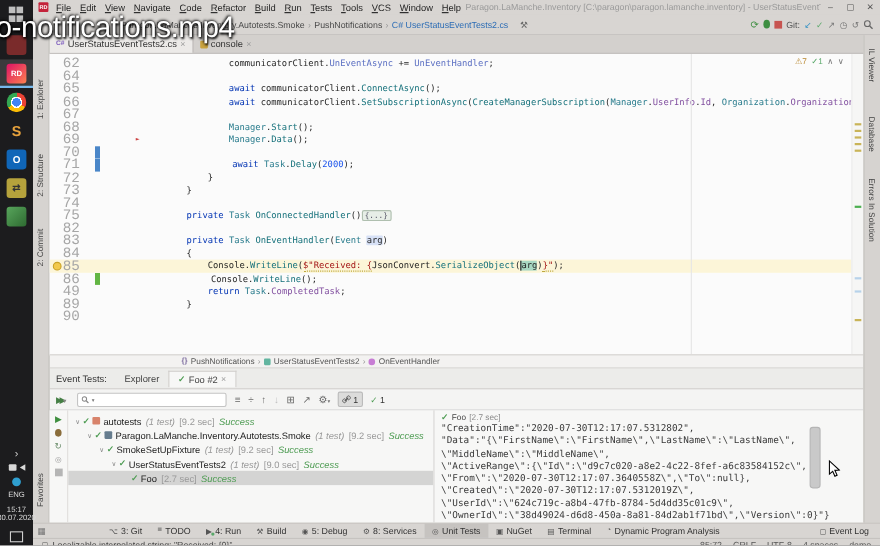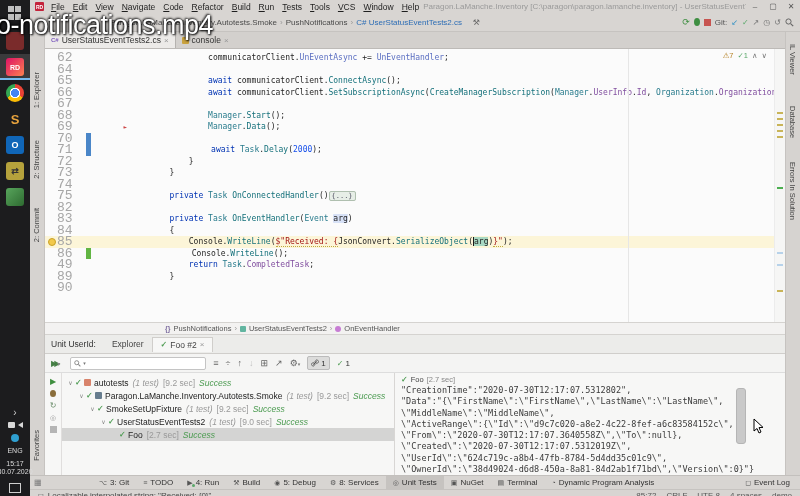--- a/index.html
+++ b/index.html
@@ -343,21 +343,21 @@
             <span>PushNotifications</span>
             <span class="sep">›</span>
             <span class="ec-cls"></span>
             <span>UserStatusEventTests2</span>
             <span class="sep">›</span>
             <span class="ec-m"></span>
             <span>OnEventHandler</span>
           </div>
 
         <div class="uthead">
-          <span class="utlabel">Unit UserId:</span>
+          <span class="utlabel">Event Tests:</span>
           <span class="uttab">
               <span>Explorer</span>
             </span>
           <span class="uttab active">
             <span class="gcheck">✓</span>
             <span>Foo #2</span>
             <span class="xclose">×</span>
           </span>
         </div>
 

